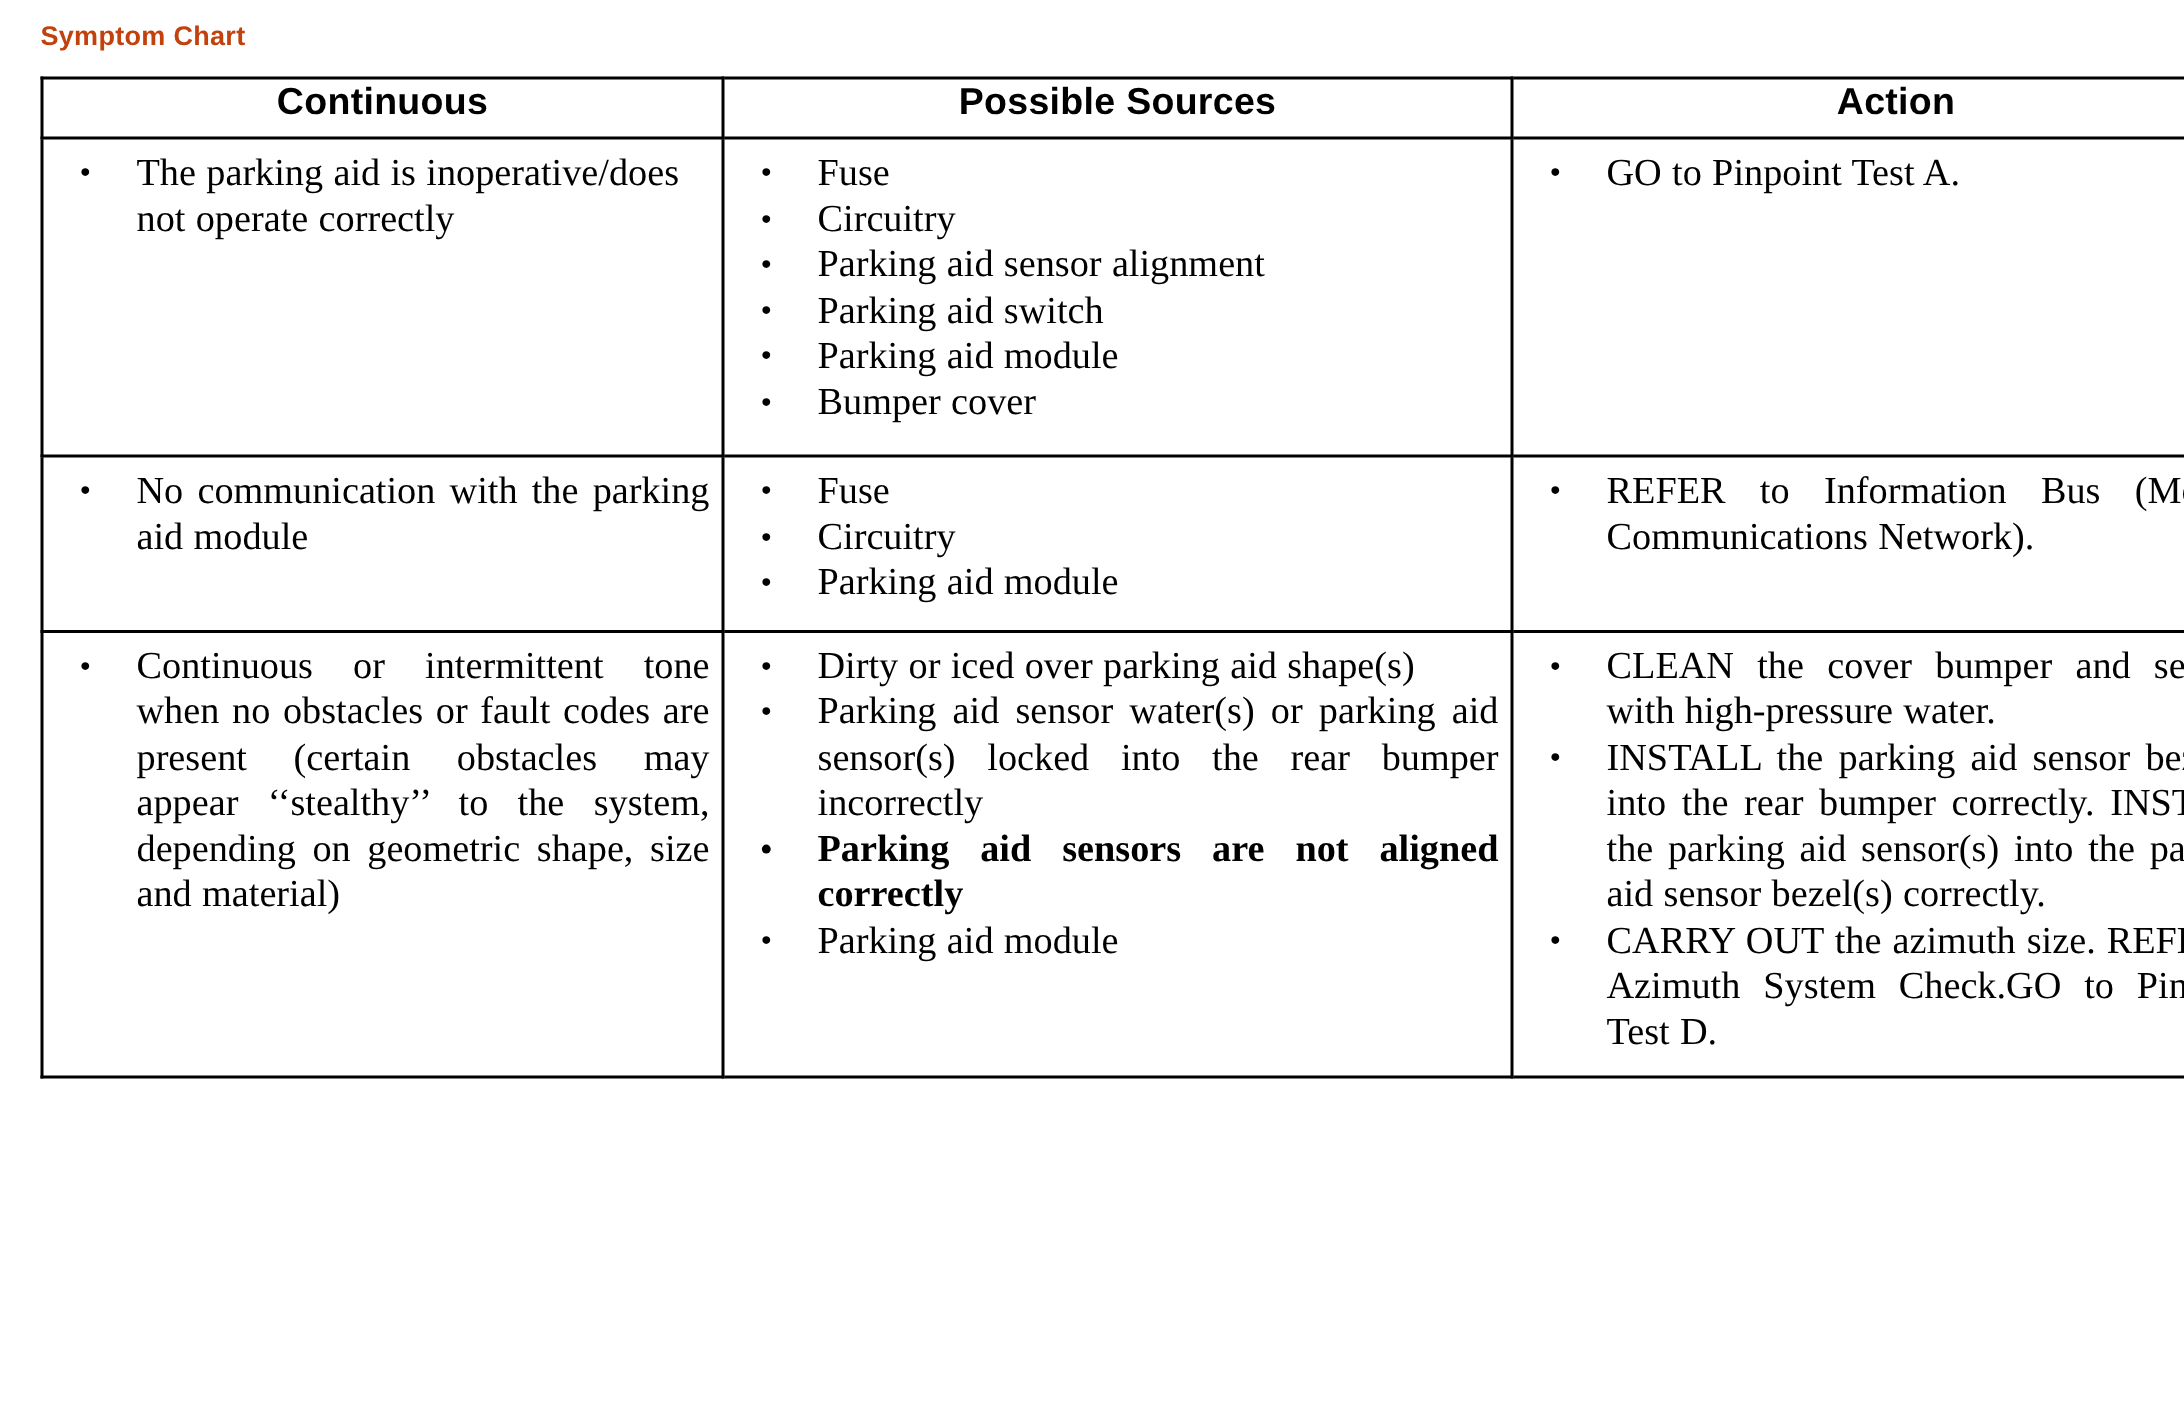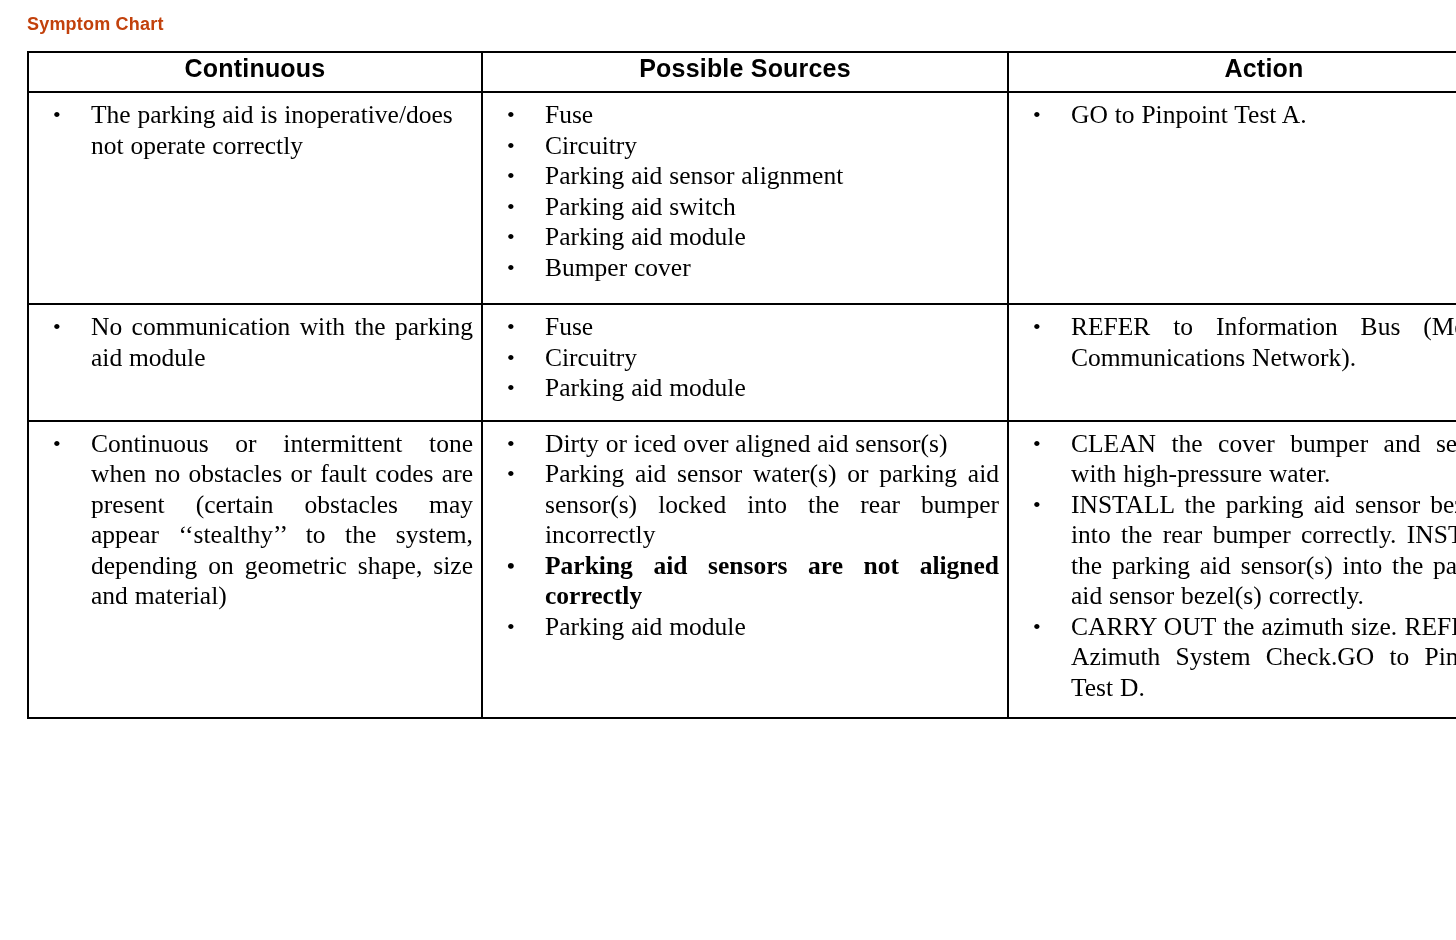--- a/index.html
+++ b/index.html
@@ -222,21 +222,21 @@
             <li>
               <span class="li-text">Continuous or intermittent tone when no obstacles or fault codes are present (certain obstacles may appear ‘‘stealthy’’ to the system, depending on geometric shape, size and material)</span>
             </li>
           </ul>
         </div>
       </td>
       <td class="col-sources row-3-cell">
         <div class="cell-inner">
           <ul class="blist">
             <li>
-              <span class="li-text">Dirty or iced over aligned aid sensor(s)</span>
+              <span class="li-text">Dirty or iced over parking aid shape(s)</span>
             </li>
             <li class="gap-top-lg">
               <span class="li-text">Parking aid sensor water(s) or parking aid sensor(s) locked into the rear bumper incorrectly</span>
             </li>
             <li class="gap-top-md">
               <span class="li-text">Parking aid sensors are not aligned correctly</span>
             </li>
             <li class="gap-top-sm nojustify">
               <span class="li-text">Parking aid module</span>
             </li>

